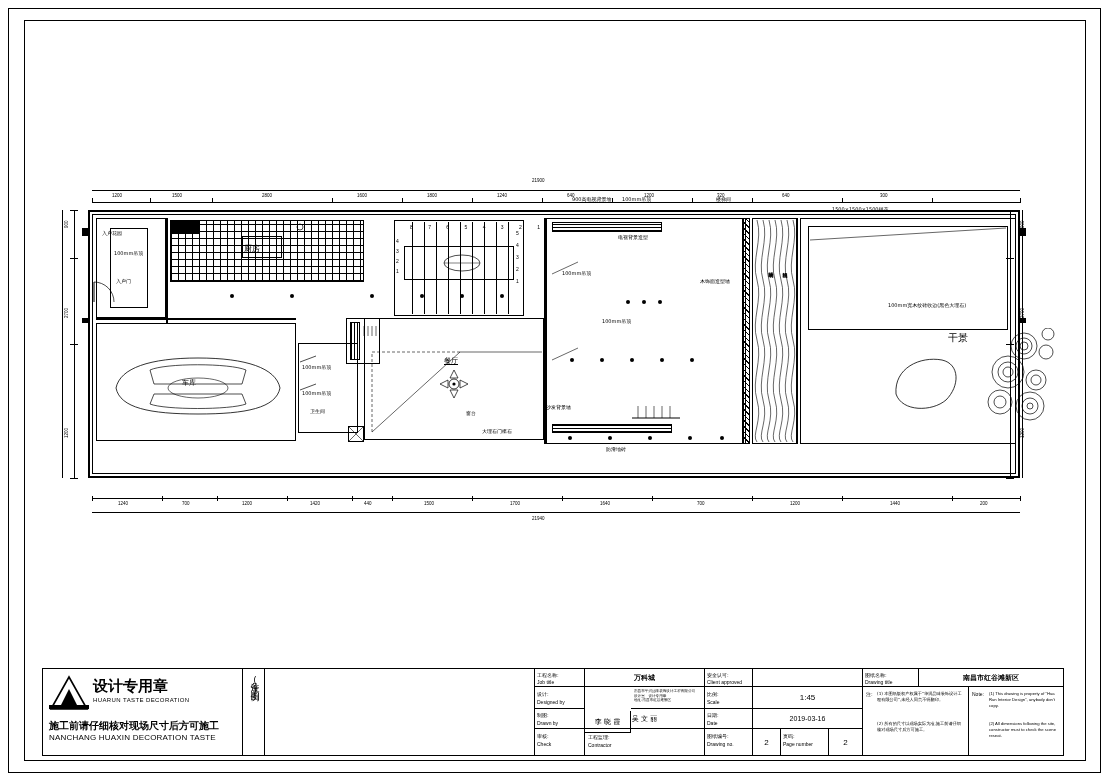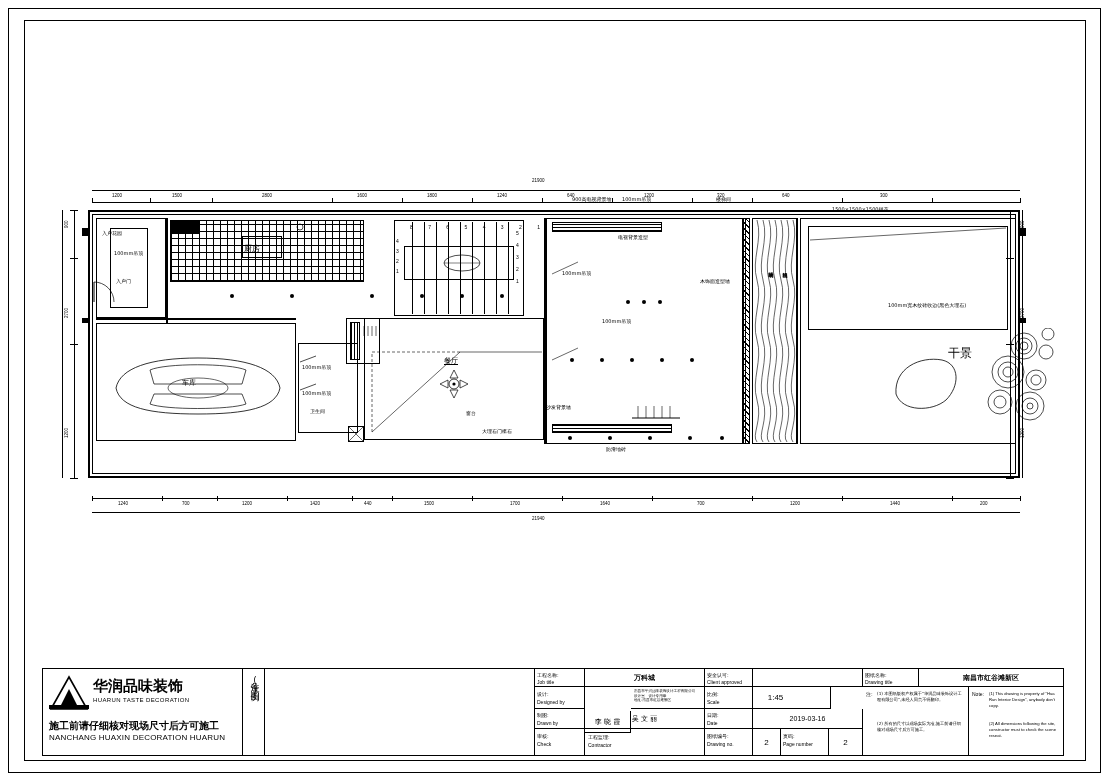--- a/index.html
+++ b/index.html
@@ -322,21 +322,21 @@
 
     <div class="box hatch-diag" style="left:690px;top:50px;width:8px;height:226px;"></div>
 
     <div class="box" style="left:748px;top:50px;width:216px;height:226px;"></div>
     <div class="box" style="left:756px;top:58px;width:200px;height:104px;"></div>
     <svg style="position:absolute;left:756px;top:58px;width:200px;height:104px;">
       <line x1="2" y1="14" x2="198" y2="2" stroke="#000" stroke-width="0.6"></line>
     </svg>
     <div class="txt cn" style="left:780px;top:38px;">1500×1500×1500拼花</div>
     <div class="txt cn" style="left:836px;top:134px;">100mm宽木纹砖收边(黑色大理石)</div>
-    <div class="txt cn" style="left:896px;top:182px;font-size:12px;">干景</div>
+    <div class="txt cn" style="left:896px;top:167px;font-size:10px;">干景</div>
 
     <svg style="position:absolute;left:930px;top:160px;width:76px;height:110px;">
       <g fill="none" stroke="#000" stroke-width="0.7">
         <circle cx="42" cy="18" r="13"></circle>
           <circle cx="42" cy="18" r="8"></circle>
           <circle cx="42" cy="18" r="4"></circle>
         <circle cx="26" cy="44" r="16"></circle>
           <circle cx="26" cy="44" r="10"></circle>
           <circle cx="26" cy="44" r="5"></circle>
         <circle cx="54" cy="52" r="10"></circle>
@@ -367,24 +367,24 @@
   </div>
 
   <div id="title-block">
 
     <div class="cell br" style="left:0;top:0;width:200px;height:86px;">
       <svg style="position:absolute;left:6px;top:6px;width:40px;height:36px;">
         <polygon points="2,34 20,2 38,34" fill="none" stroke="#000" stroke-width="1.6"></polygon>
         <polygon points="10,34 20,14 30,34" fill="#000"></polygon>
         <rect x="0" y="30" width="40" height="4" fill="#000"></rect>
       </svg>
-      <div style="position:absolute;left:50px;top:8px;font-size:15px;font-weight:bold;font-family:'DejaVu Sans',sans-serif;">华润品味装饰</div>
+      <div style="position:absolute;left:50px;top:8px;font-size:15px;font-weight:bold;font-family:'DejaVu Sans',sans-serif;">设计专用章</div>
       <div style="position:absolute;left:50px;top:28px;font-size:6px;letter-spacing:.4px;">HUARUN TASTE DECORATION</div>
       <div class="company-cn">施工前请仔细核对现场尺寸后方可施工</div>
-      <div class="company-en">NANCHANG HUAXIN DECORATION HUARUN</div>
+      <div class="company-en">NANCHANG HUAXIN DECORATION TASTE</div>
     </div>
 
     <div class="cell br" style="left:200px;top:0;width:22px;height:86px;">
       <div class="vert-note" style="left:5px;top:6px;font-size:9px;">备注(图例)</div>
     </div>
 
     <div class="cell br" style="left:222px;top:0;width:270px;height:86px;"></div>
 
     <div class="cell br bb" style="left:492px;top:0;width:50px;height:18px;">
       <div class="txt cn" style="left:2px;top:3px;">工程名称:</div>
@@ -421,21 +421,21 @@
     <div class="cell br bb" style="left:662px;top:0;width:48px;height:18px;">
       <div class="txt cn" style="left:2px;top:3px;">安全认可:</div>
       <div class="txt" style="left:2px;top:10px;">Client approved</div>
     </div>
     <div class="cell br bb" style="left:710px;top:0;width:110px;height:18px;"></div>
 
     <div class="cell br bb" style="left:662px;top:18px;width:48px;height:22px;">
       <div class="txt cn" style="left:2px;top:4px;">比例:</div>
       <div class="txt" style="left:2px;top:12px;">Scale</div>
     </div>
-    <div class="cell br bb ctr" style="left:678px;top:18px;width:110px;height:22px;font-size:8px;">1:45</div>
+    <div class="cell br bb ctr" style="left:710px;top:18px;width:110px;height:22px;font-size:8px;">1:45</div>
 
     <div class="cell br bb" style="left:662px;top:40px;width:48px;height:20px;">
       <div class="txt cn" style="left:2px;top:3px;">日期:</div>
       <div class="txt" style="left:2px;top:11px;">Date</div>
     </div>
     <div class="cell br bb ctr" style="left:710px;top:40px;width:110px;height:20px;font-size:7px;">2019-03-16</div>
 
     <div class="cell br" style="left:662px;top:60px;width:48px;height:26px;">
       <div class="txt cn" style="left:2px;top:4px;">图纸编号:</div>
       <div class="txt" style="left:2px;top:12px;">Drawing no.</div>

